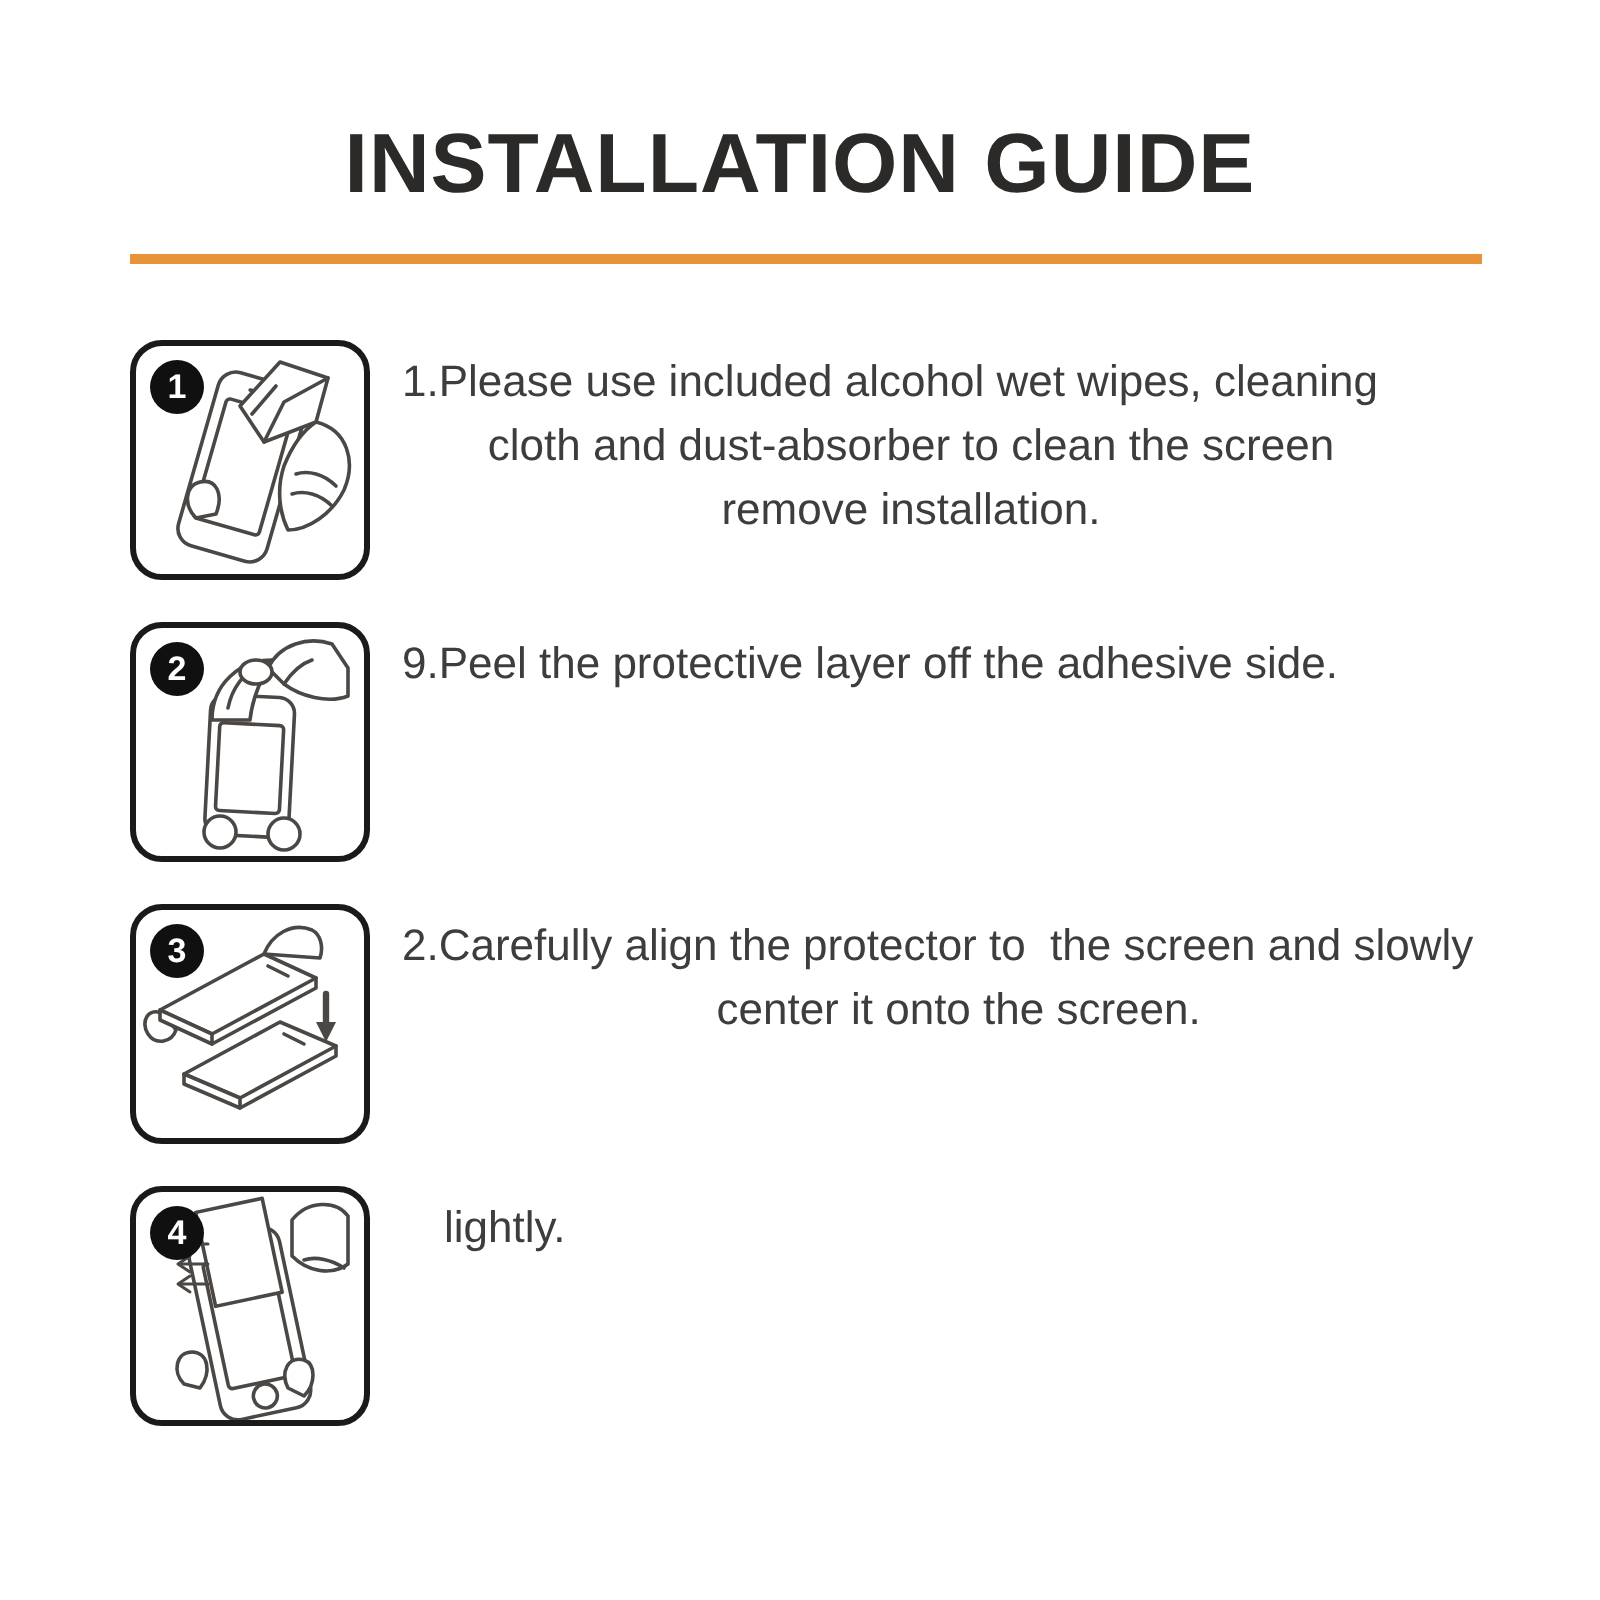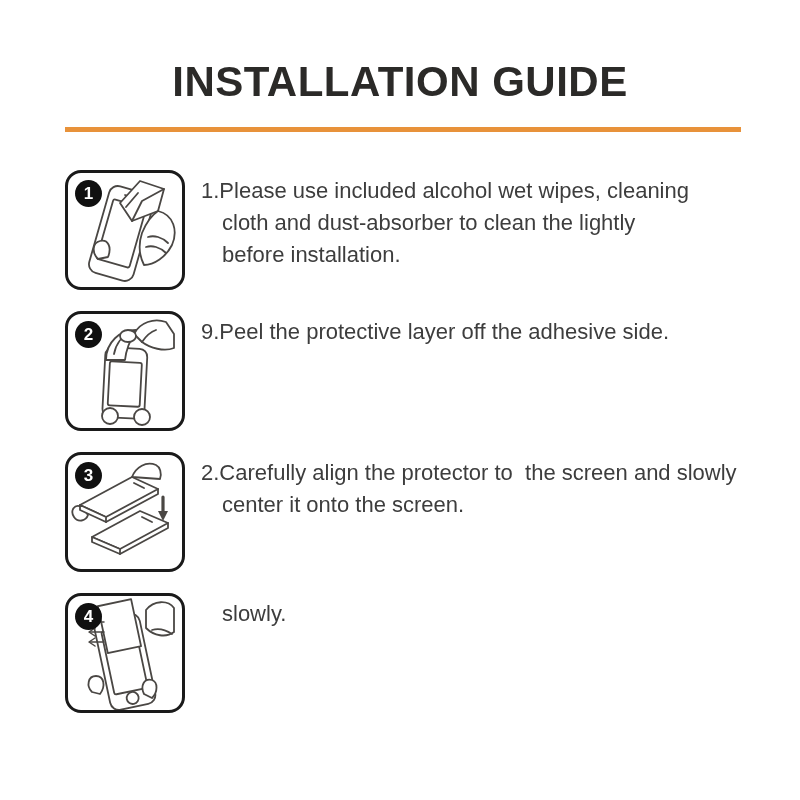--- a/index.html
+++ b/index.html
@@ -79,20 +79,21 @@
   }
   .step-text {
     margin-left: 16px;
     padding-top: 5px;
     font-size: 22px;
     line-height: 32px;
     color: #3d3d3d;
   }
   .step-text .line {
     white-space: pre-wrap;
+    text-align: center;
   }
   .step-text .line.cont {
     padding-left: 21px;
   }
   .lineart {
     fill: none;
     stroke: #4a4744;
     stroke-width: 1.8;
     stroke-linecap: round;
     stroke-linejoin: round;
@@ -128,22 +129,22 @@
             <path d="M58 34 L70 20"></path>
             <path class="filled" d="M90 38 C106 42 110 58 104 72 C98 84 86 92 76 92 C72 84 70 72 74 60 C78 50 84 42 90 38 Z"></path>
             <path d="M80 64 C86 62 94 64 100 70"></path>
             <path d="M78 74 C84 72 92 74 98 80"></path>
             <path class="filled" d="M30 86 C24 80 24 70 32 68 C40 66 44 74 40 84 Z"></path>
           </g>
         </svg>
       </div>
       <div class="step-text">
         <div class="line">1.Please use included alcohol wet wipes, cleaning</div>
-        <div class="line cont">cloth and dust-absorber to clean the lightly</div>
-        <div class="line cont">before installation.</div>
+        <div class="line cont">cloth and dust-absorber to clean the screen</div>
+        <div class="line cont">remove installation.</div>
       </div>
     </section>
 
     <section class="step">
       <div class="illus-box">
         <span class="badge">
             <span>2</span>
           </span>
         <svg viewBox="0 0 114 114">
           <g class="lineart">
@@ -218,18 +219,18 @@
                 <path d="M27 32 L21 36 L27 40"></path>
               <line x1="36" y1="46" x2="22" y2="46"></line>
                 <path d="M27 42 L21 46 L27 50"></path>
             </g>
             <path class="filled" d="M24 96 C18 90 20 80 28 80 C36 80 38 90 32 98 Z"></path>
             <path class="filled" d="M76 98 C72 90 76 82 84 84 C90 86 90 96 84 102 Z"></path>
           </g>
         </svg>
       </div>
       <div class="step-text">
-        <div class="line cont">slowly.</div>
+        <div class="line cont">lightly.</div>
       </div>
     </section>
 
   </div>
 </div>
 
 </body></html>

